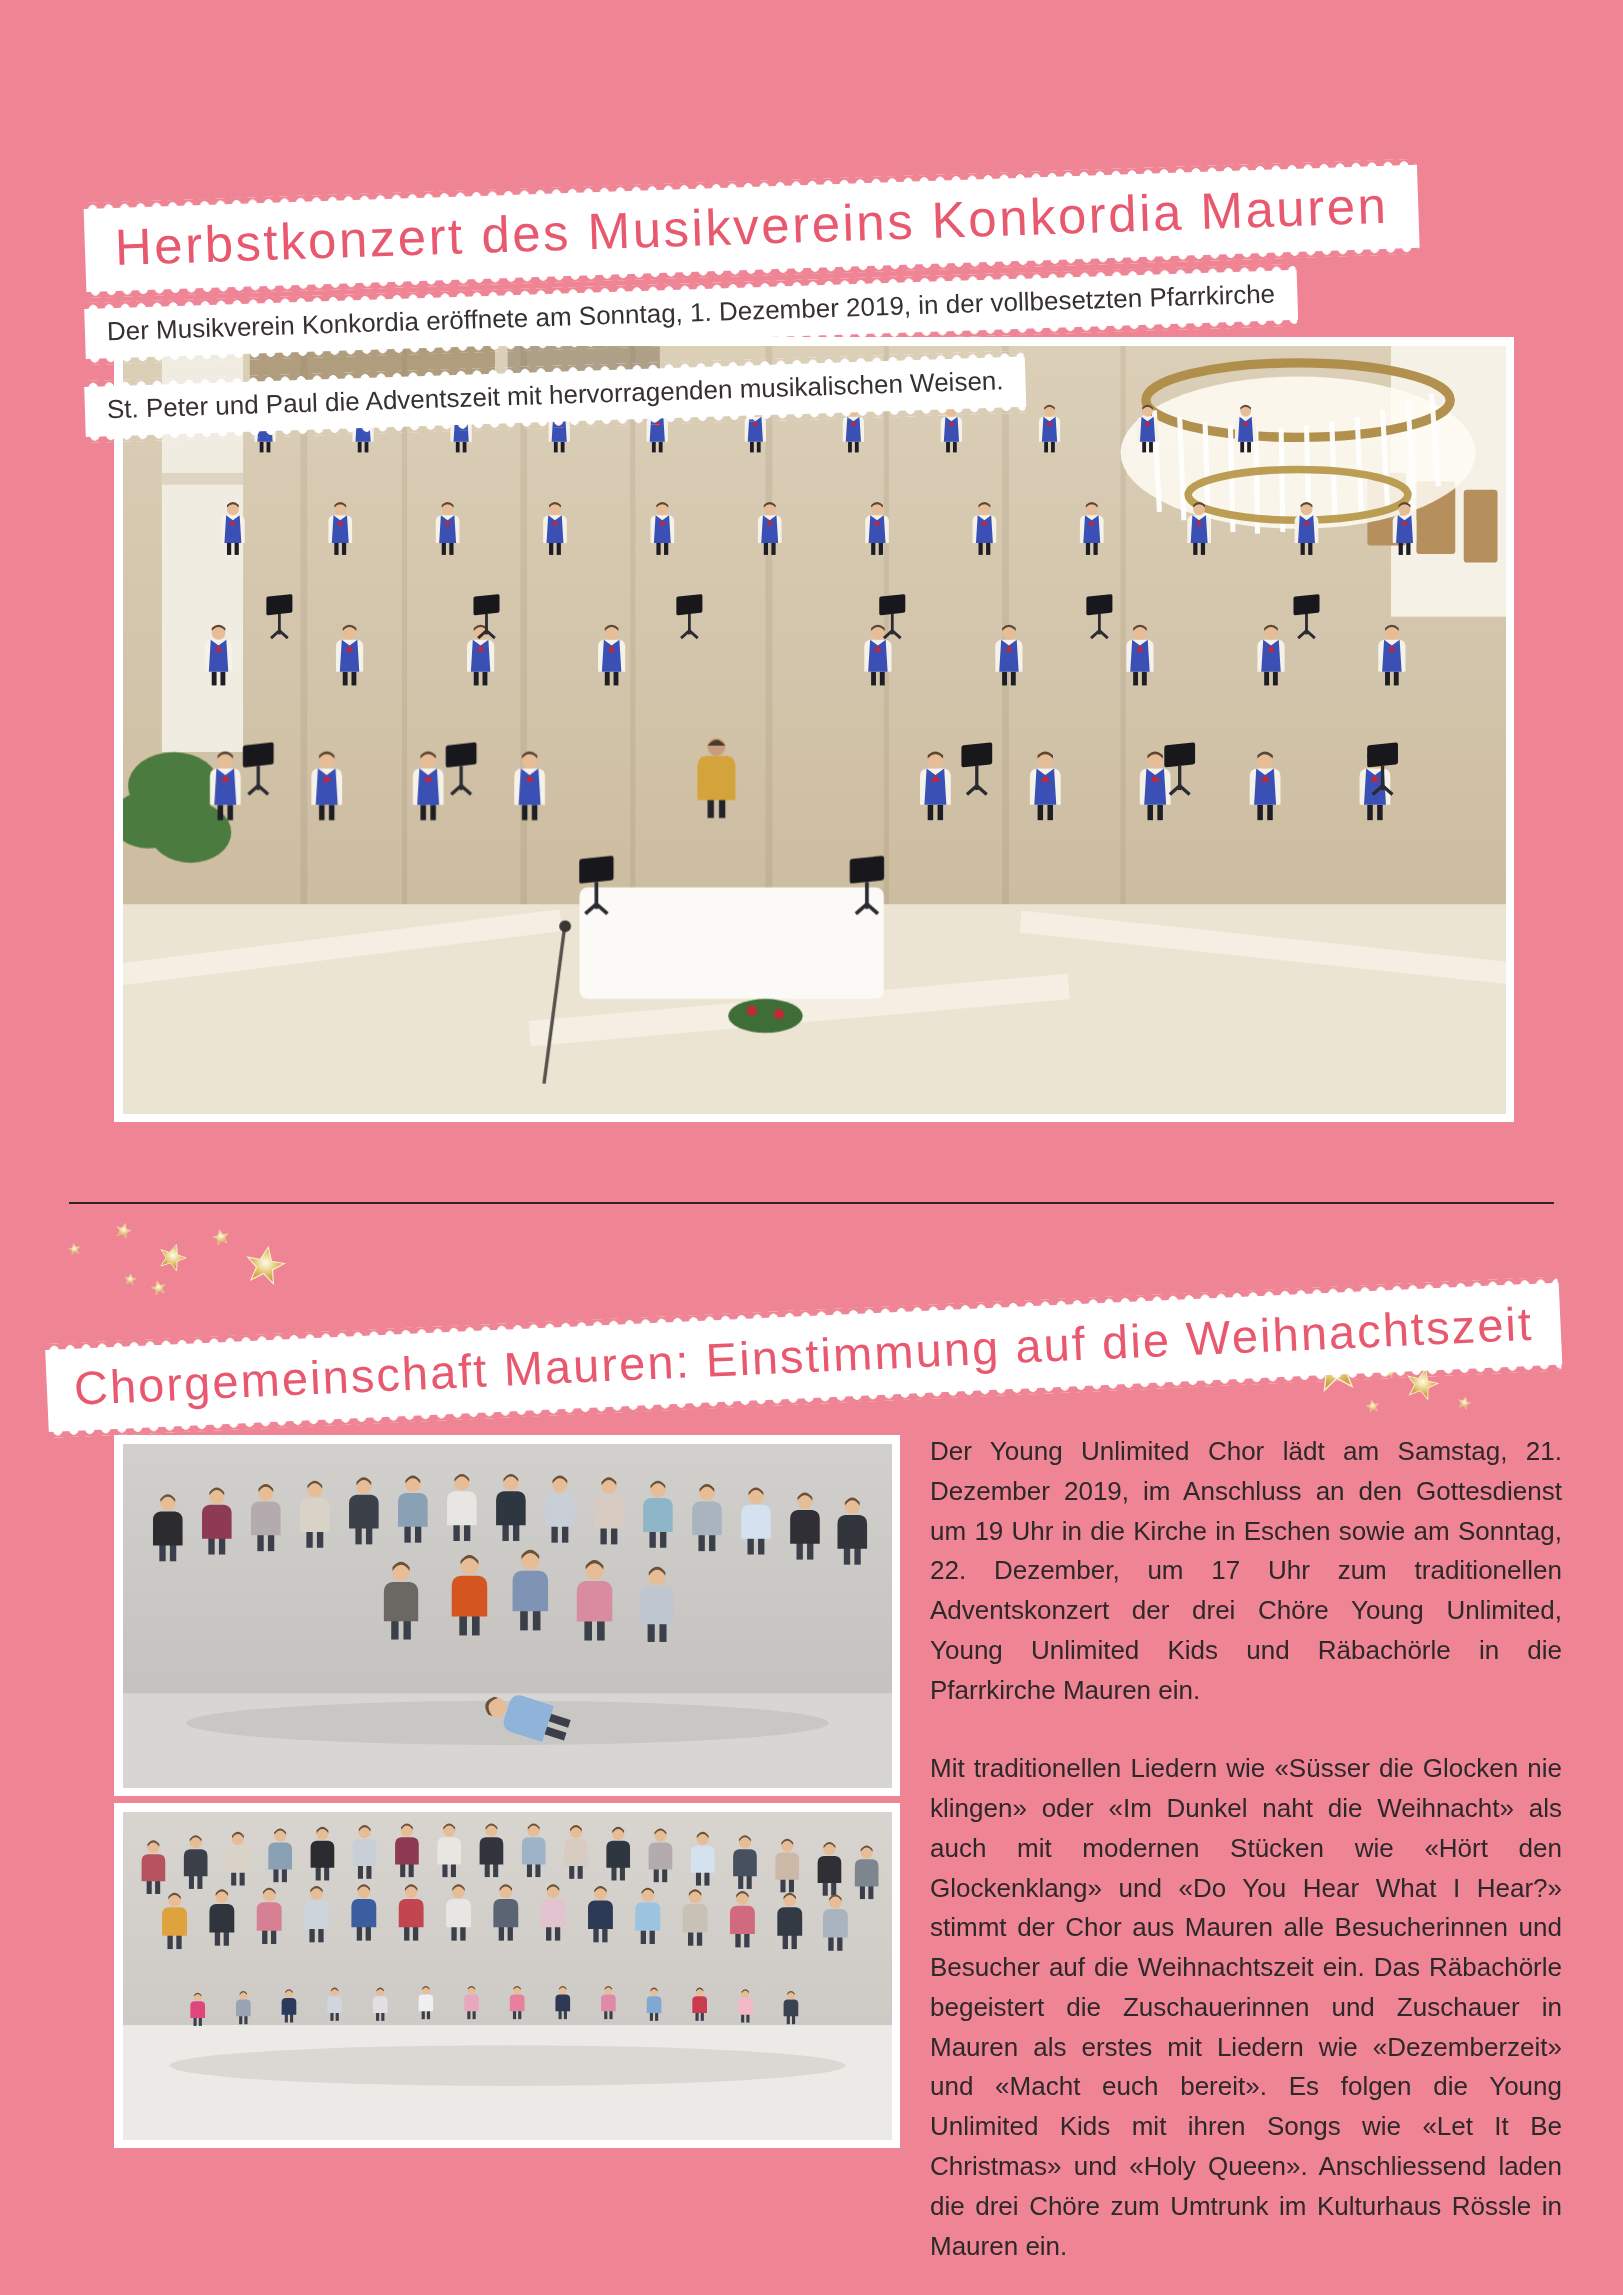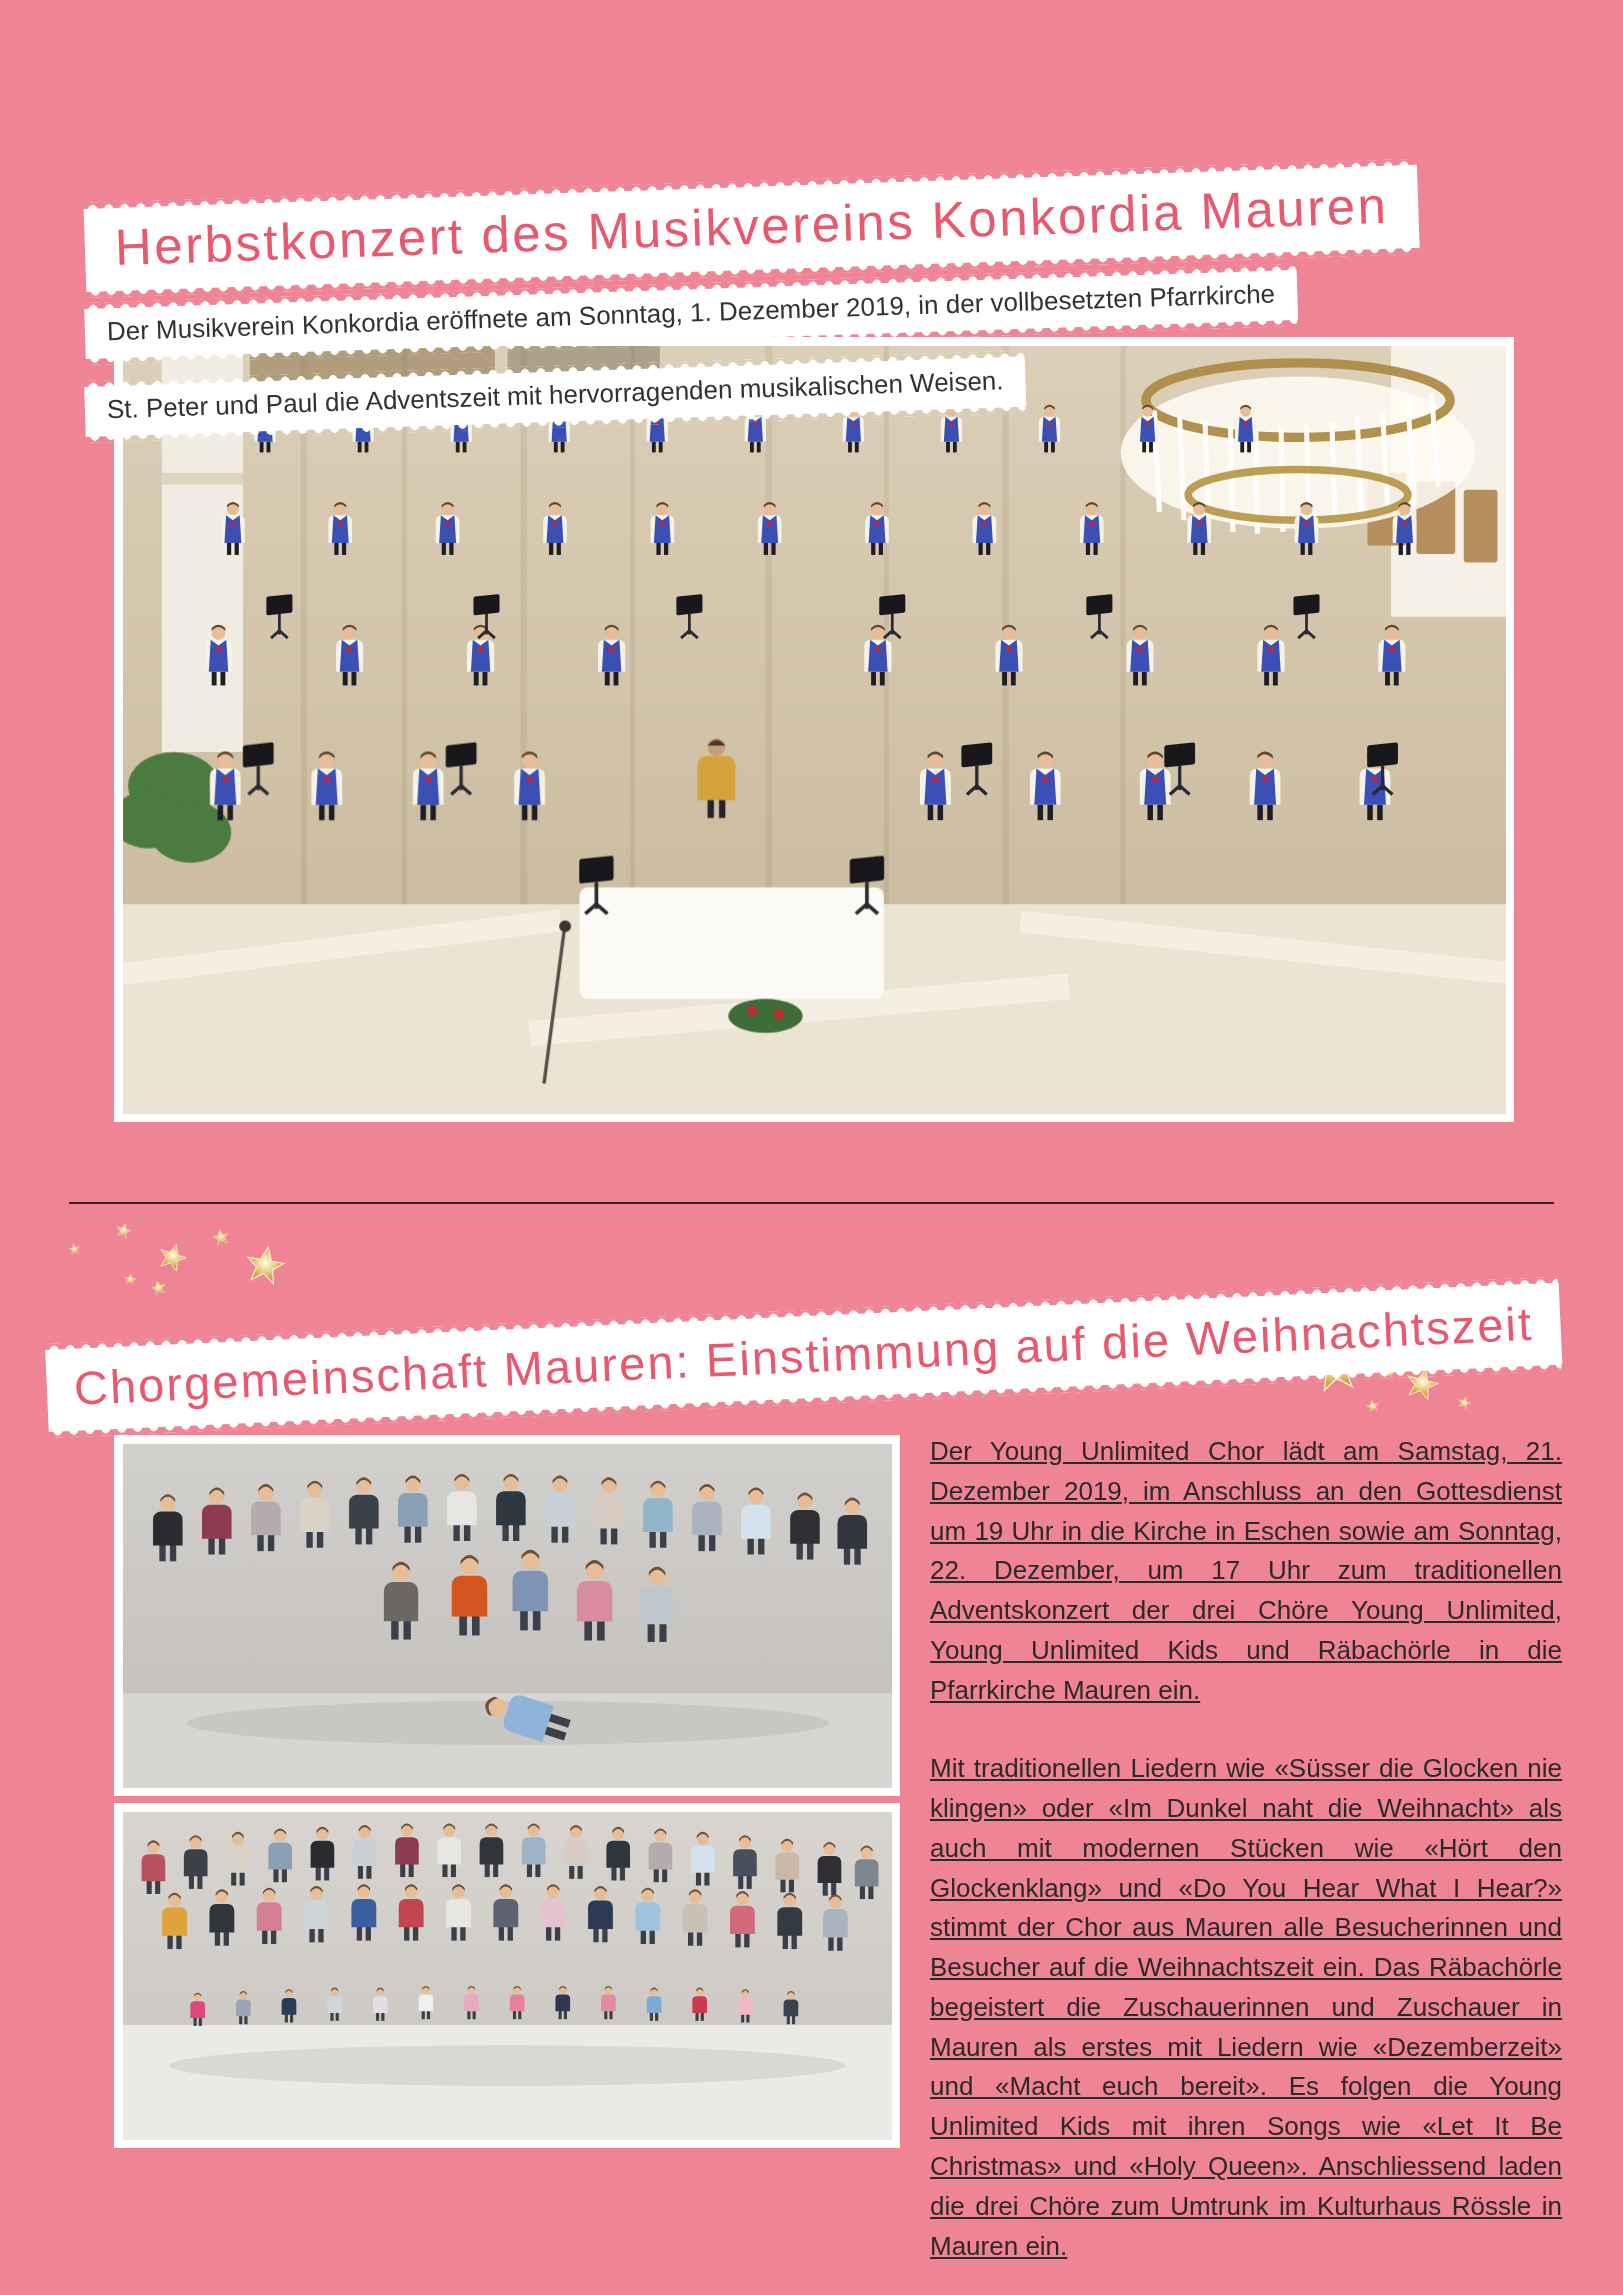--- a/index.html
+++ b/index.html
@@ -61,21 +61,21 @@
   }
   .stars{position:absolute;z-index:2;}
   .stars-left{left:52px;top:1214px;width:259px;height:91px;}
   .stars-right{left:1295px;top:1332px;width:208px;height:95px;}
   
   .body-col{
     position:absolute;left:930px;top:1432px;width:632px;
     color:#2d282a;font-size:26px;line-height:1.53;
     text-align:justify;z-index:2;
   }
-  .body-col p{margin:0 0 39px 0;text-decoration:underline;}
+  .body-col p{margin:0 0 39px 0;}
   
   .footer{
     position:absolute;left:0;top:2222px;width:100%;
     text-align:center;color:#ffffff;font-size:26px;z-index:2;
   }
   .footer .mag{font-style:italic;font-weight:700;font-size:29px;margin-right:8.5px;}
   .footer .sq{
     display:inline-block;width:17px;height:17px;background:#f7d43d;
     margin:0 10px;transform:translateY(0.8px);
   }

